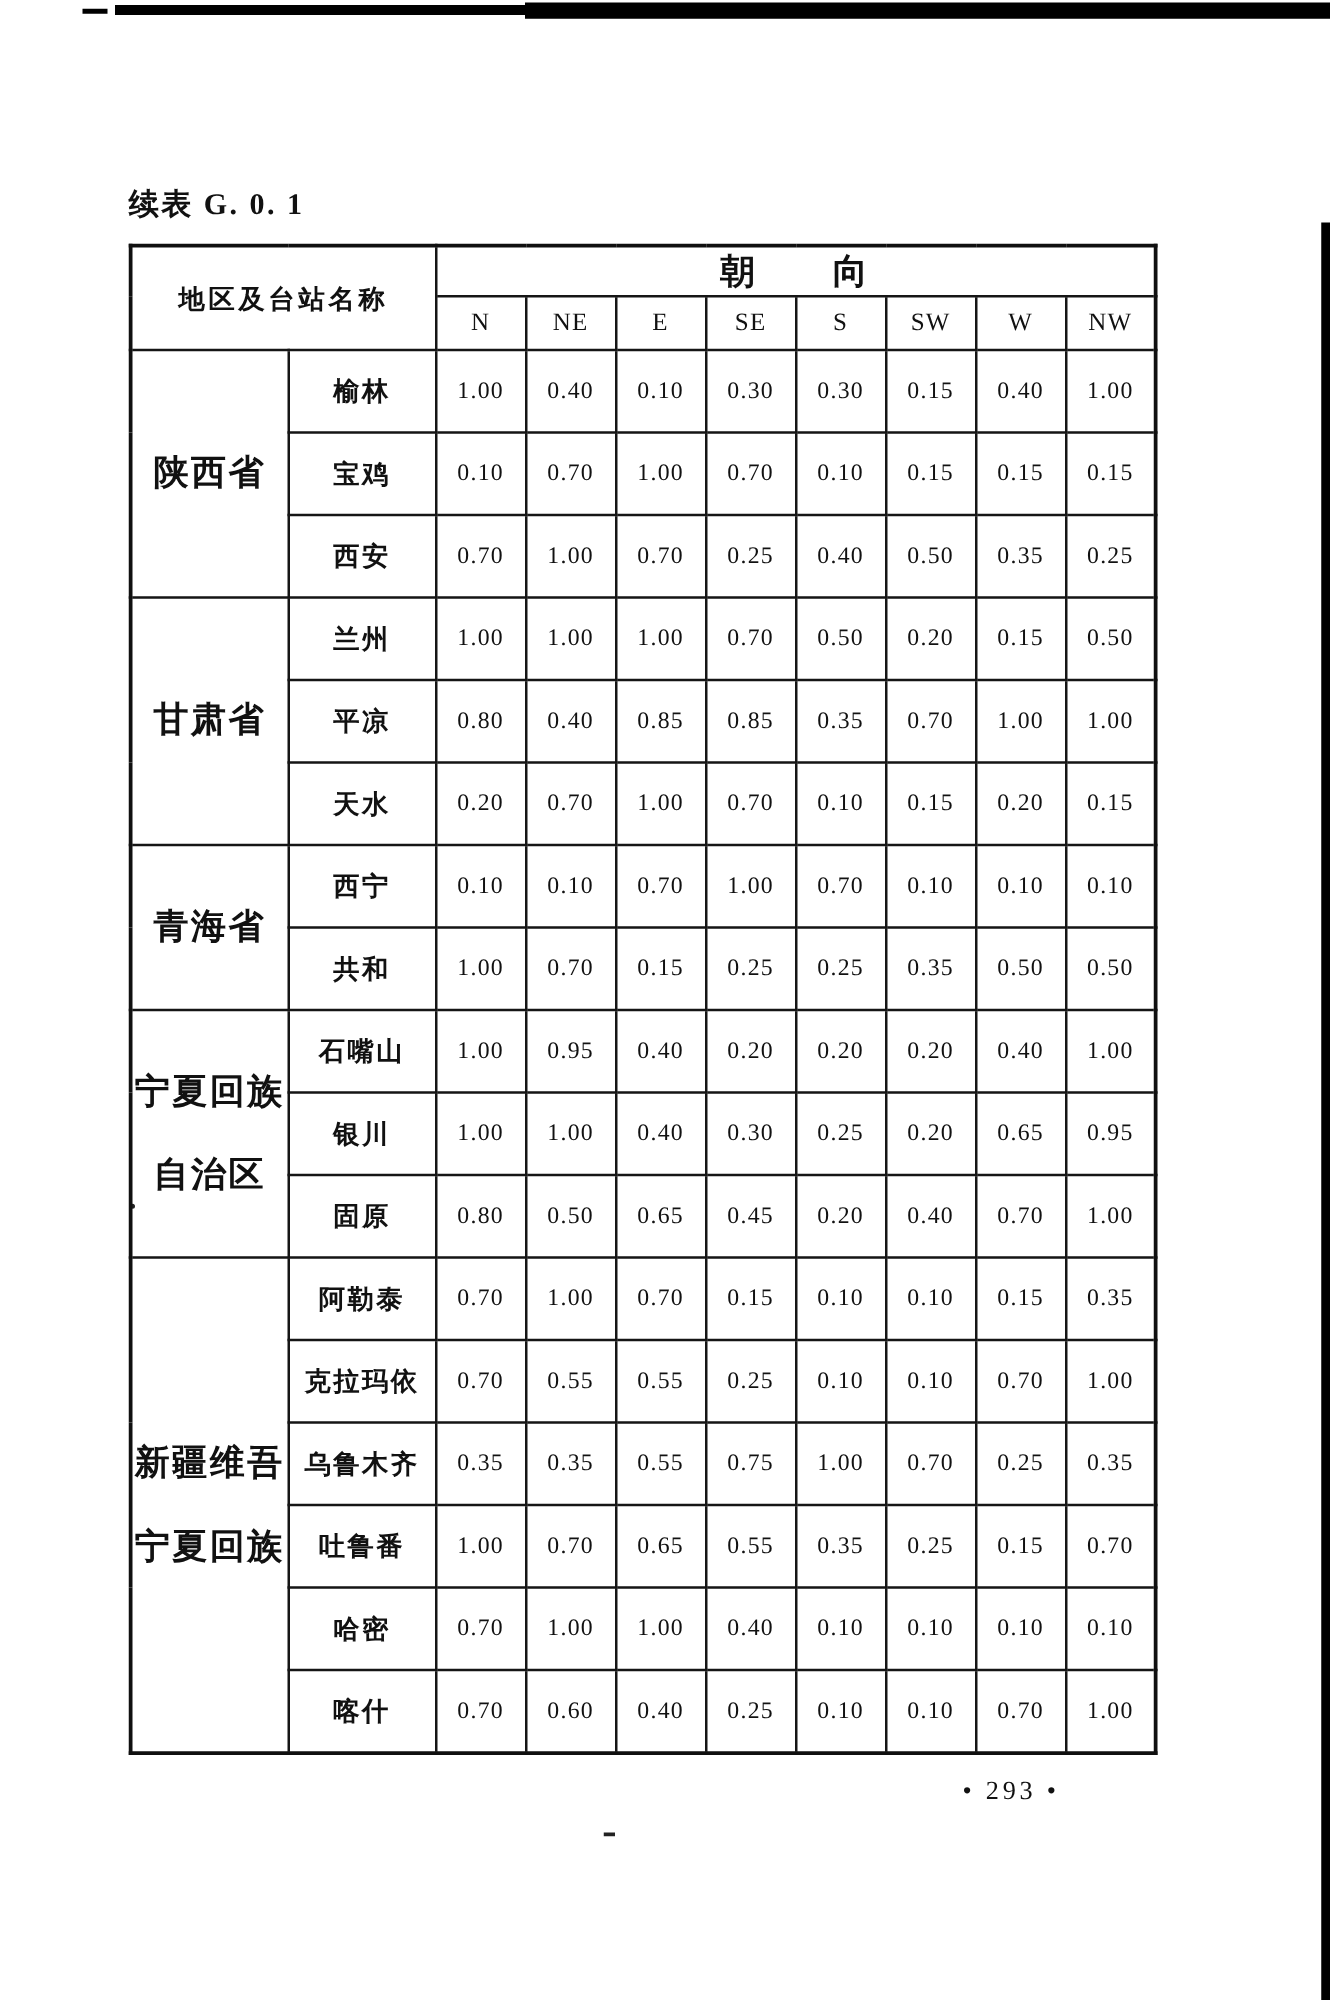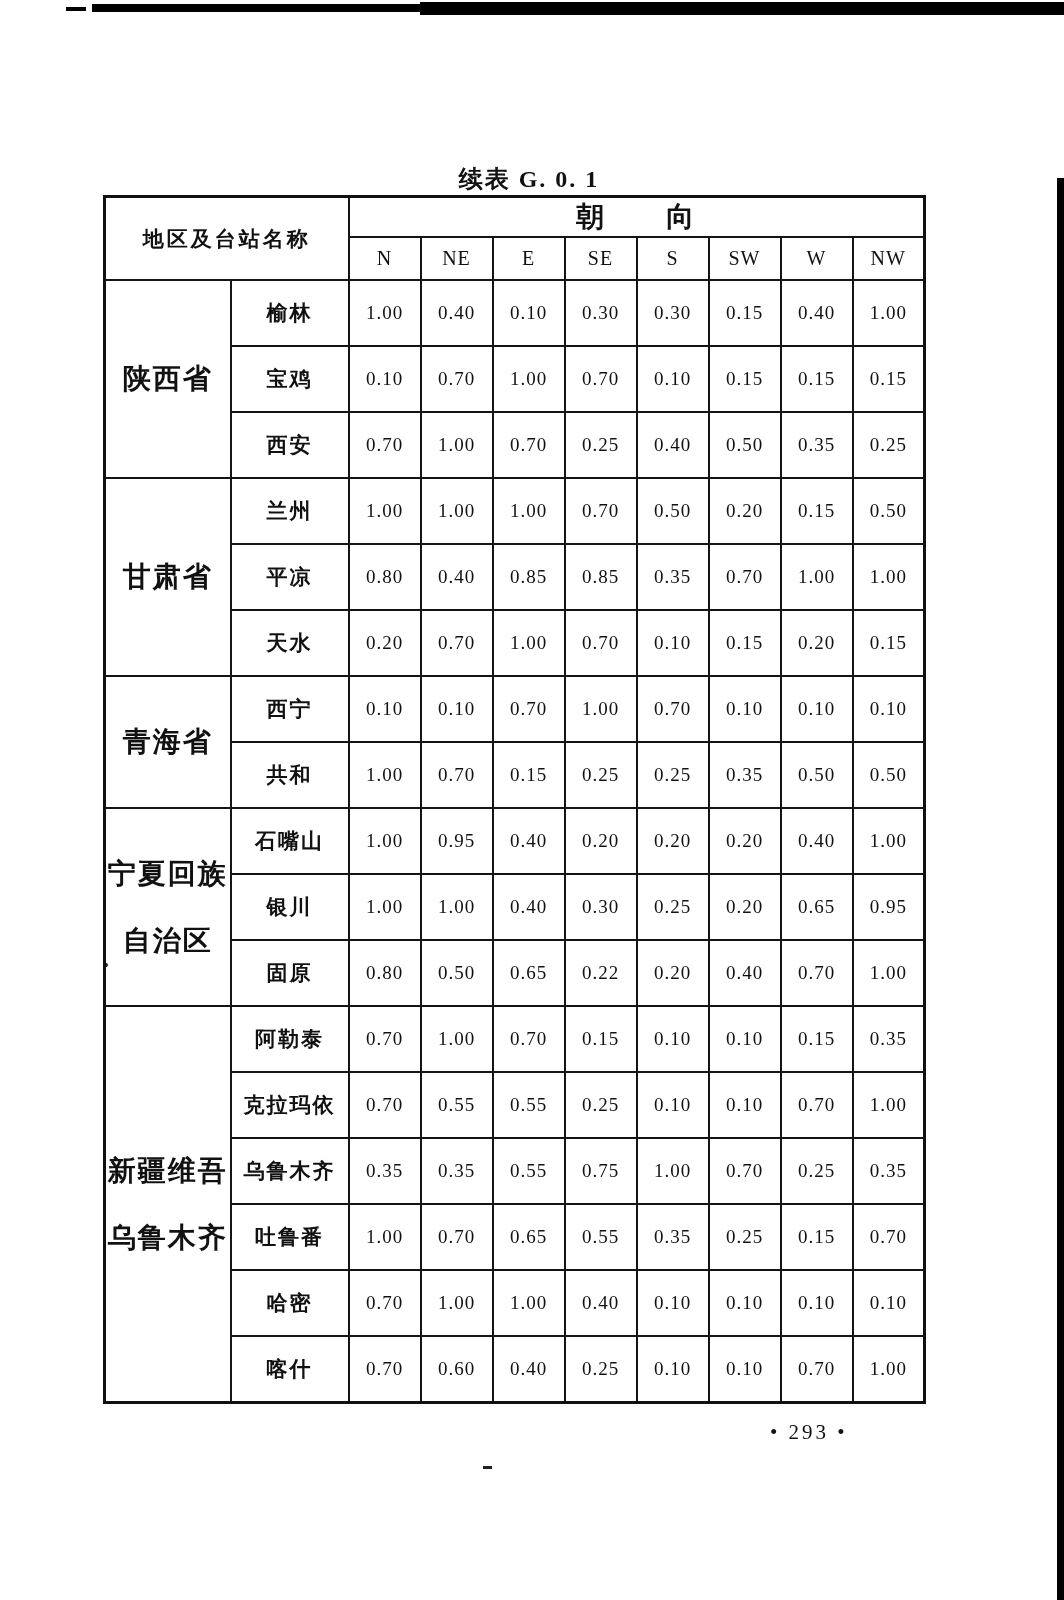--- a/index.html
+++ b/index.html
@@ -14,21 +14,21 @@
   
   .scan-top-a { position:absolute; top:4px; left:92px; width:972px; height:8px; background:#000; }
   .scan-top-b { position:absolute; top:2px; left:420px; width:644px; height:13px; background:#000; }
   .scan-top-dash { position:absolute; top:7px; left:66px; width:20px; height:4px; background:#000; }
   .scan-right { position:absolute; top:178px; left:1057px; width:7px; height:1422px; background:#000; }
   .speck-1 { position:absolute; left:104px; top:963px; width:4px; height:4px; background:#222; border-radius:50%; }
   .speck-2 { position:absolute; left:483px; top:1466px; width:9px; height:3px; background:#222; }
 
   .title {
     position:absolute; top:147px; left:103px; width:820px;
-    margin:16px; text-align:center;
+    margin:0; text-align:left;
     font-size:24px; font-weight:bold; letter-spacing:2px;
   }
 
   table.main {
     position:absolute; top:195px; left:103px;
     width:820px;
     border-collapse:collapse;
     table-layout:fixed;
     border:3px solid #101010;
   }
@@ -214,29 +214,29 @@
         <td class="val">0.25</td>
         <td class="val">0.20</td>
         <td class="val">0.65</td>
         <td class="val">0.95</td>
       </tr>
       <tr>
         <td class="station">固原</td>
         <td class="val">0.80</td>
         <td class="val">0.50</td>
         <td class="val">0.65</td>
-        <td class="val">0.22</td>
+        <td class="val">0.45</td>
         <td class="val">0.20</td>
         <td class="val">0.40</td>
         <td class="val">0.70</td>
         <td class="val">1.00</td>
       </tr>
       <tr>
         <td class="region" rowspan="6">新疆维吾
-乌鲁木齐</td>
+宁夏回族</td>
         <td class="station">阿勒泰</td>
         <td class="val">0.70</td>
         <td class="val">1.00</td>
         <td class="val">0.70</td>
         <td class="val">0.15</td>
         <td class="val">0.10</td>
         <td class="val">0.10</td>
         <td class="val">0.15</td>
         <td class="val">0.35</td>
       </tr>

